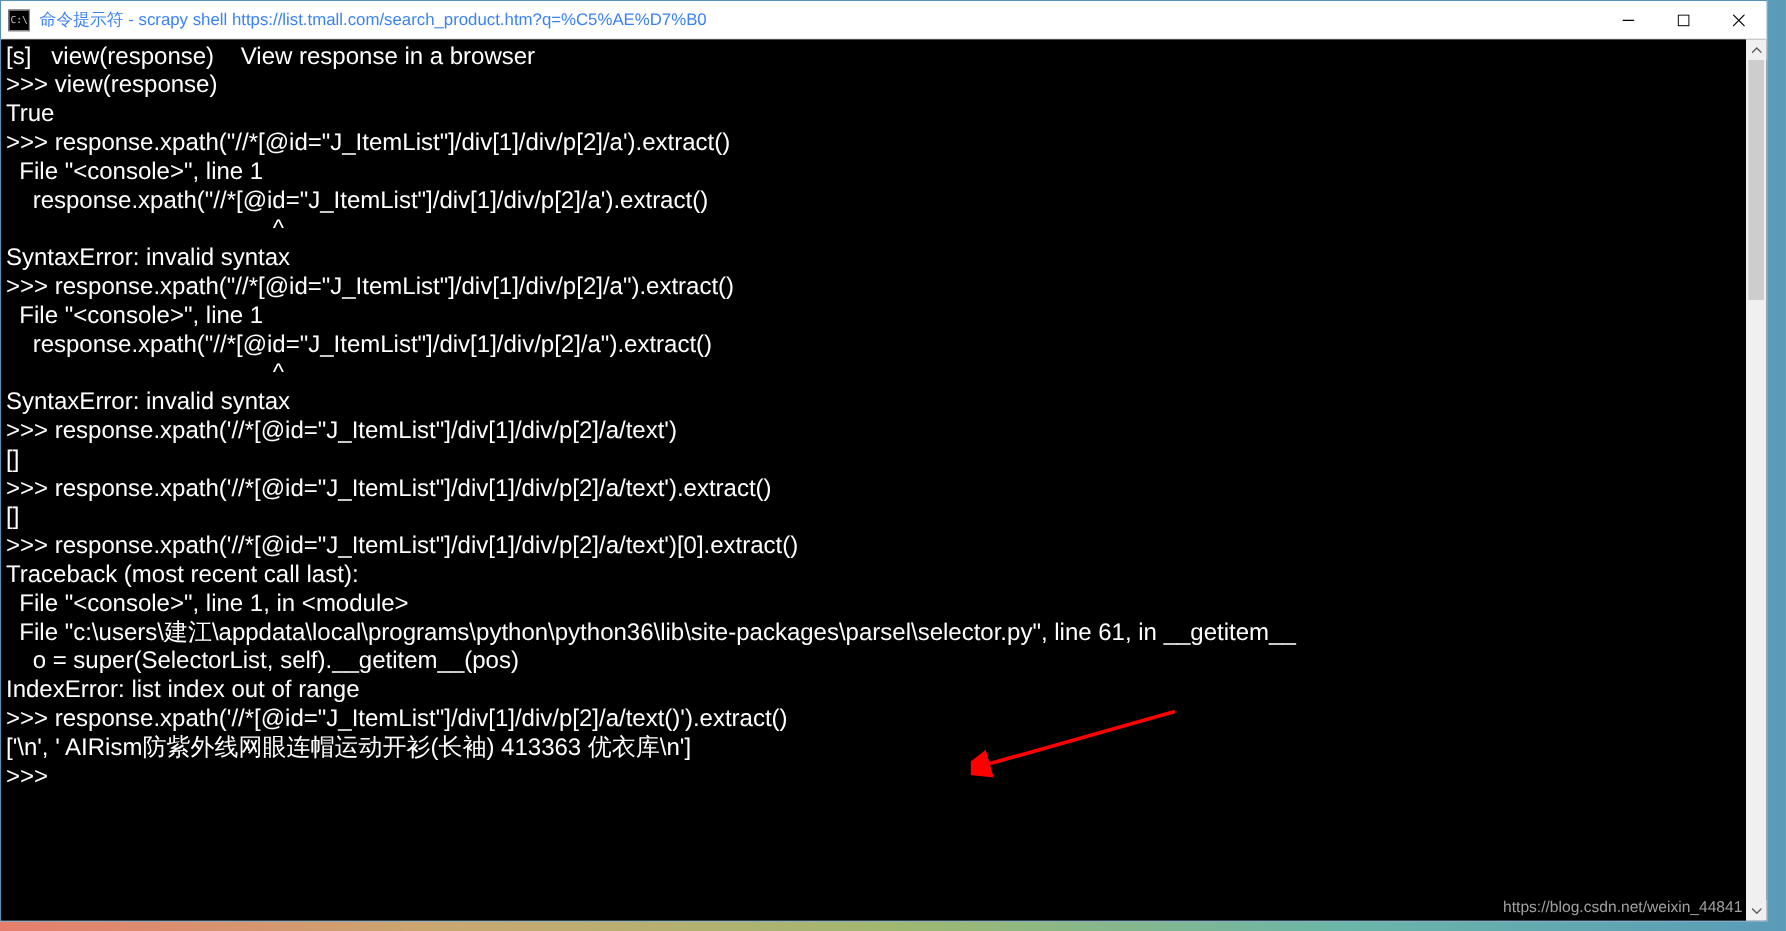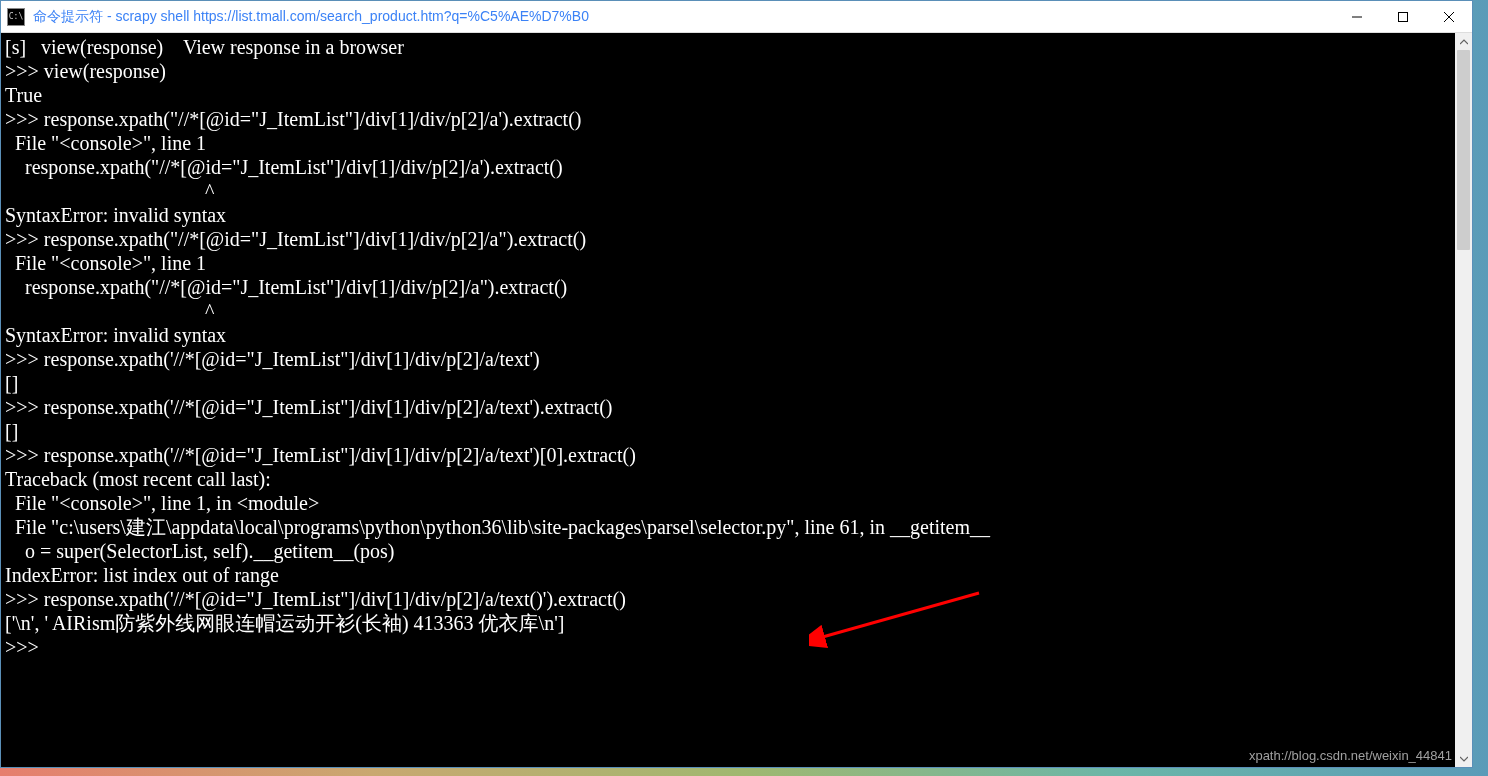--- a/index.html
+++ b/index.html
@@ -73,21 +73,21 @@
       flex: 1;
       display: flex;
       background: #000;
       position: relative;
     }
     .terminal {
       flex: 1;
       background: #000;
       color: #fff;
       padding: 2px 4px;
-      font-family: Liberation Serif, serif;
+      font-family: Liberation Sans, sans-serif;
       font-size: 20px;
       line-height: 24px;
       white-space: pre;
       overflow: hidden;
       position: relative;
     }
     .scrollbar-track {
       width: 17px;
       background: #f0f0f0;
       position: relative;
@@ -195,15 +195,15 @@
       </div>
     </div>
     <svg class="arrow" width="180" height="60">
       <defs>
         <marker id="arrowhead" markerWidth="10" markerHeight="8" refX="2" refY="4" orient="auto">
           <polygon points="0 0, 10 4, 0 8" fill="#ff0000"></polygon>
         </marker>
       </defs>
       <line x1="170" y1="5" x2="10" y2="50" stroke="#ff0000" stroke-width="3" marker-end="url(#arrowhead)"></line>
     </svg>
-    <div class="watermark">xpath://blog.csdn.net/weixin_44841</div>
+    <div class="watermark">https://blog.csdn.net/weixin_44841</div>
   </div>
 </div>
 
 </body></html>

